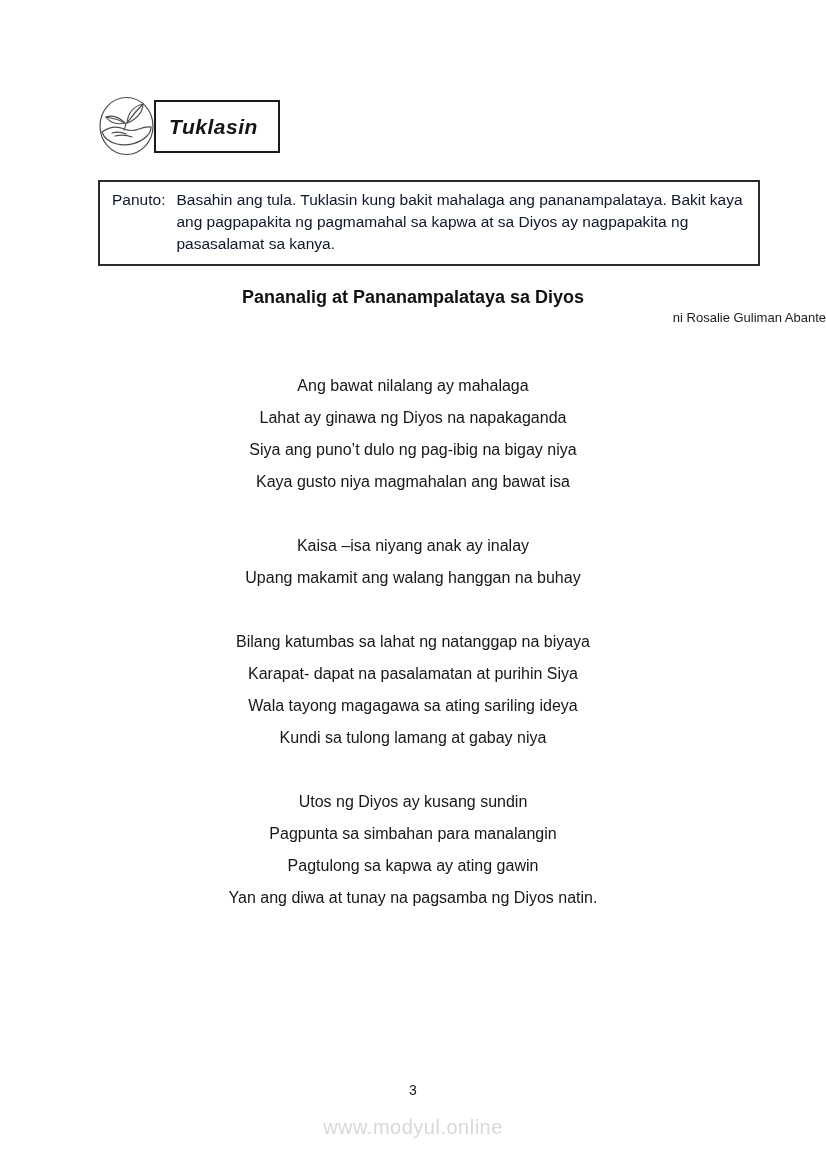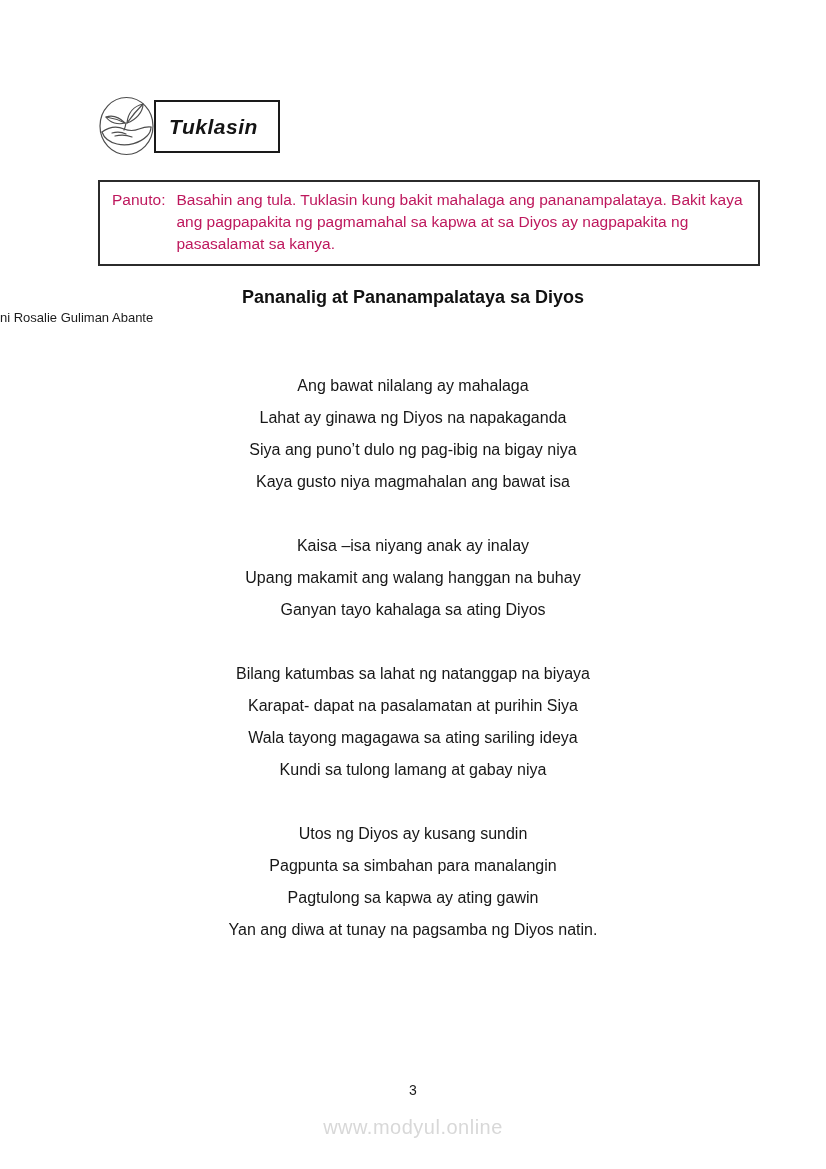--- a/index.html
+++ b/index.html
@@ -52,21 +52,21 @@
     left: 98px;
     top: 180px;
     width: 662px;
     box-sizing: border-box;
     border: 2px solid #2b2b2b;
     padding: 7px 10px 9px 12px;
     display: flex;
     align-items: flex-start;
     font-size: 15.5px;
     line-height: 22px;
-    color: #be185d;
+    color: #0f172a;
   }
   .panuto-label {
     flex: 0 0 auto;
     margin-right: 11px;
     white-space: nowrap;
   }
   .panuto-text {
     margin: 0;
     flex: 1 1 auto;
     max-width: 572px;
@@ -82,21 +82,21 @@
     text-align: center;
     font-size: 18px;
     font-weight: bold;
     color: #111111;
   }
   .poem-author {
     position: absolute;
     top: 310px;
     left: 0;
     right: 0;
-    text-align: left;
+    text-align: right;
     font-size: 13px;
     color: #1c1c1c;
   }
   .poem-body {
     position: absolute;
     top: 354px;
     left: 0;
     right: 0;
     text-align: center;
     font-size: 16px;
@@ -178,21 +178,20 @@
   <div class="poem-body">
     <div class="stanza">
       <p>Ang bawat nilalang ay mahalaga</p>
       <p>Lahat ay ginawa ng Diyos na napakaganda</p>
       <p>Siya ang puno’t dulo ng pag-ibig na bigay niya</p>
       <p>Kaya gusto niya magmahalan ang bawat isa</p>
     </div>
     <div class="stanza">
       <p>Kaisa –isa niyang anak ay inalay</p>
       <p>Upang makamit ang walang hanggan na buhay</p>
-      <p>Ganyan tayo kahalaga sa ating Diyos</p>
     </div>
     <div class="stanza">
       <p>Bilang katumbas sa lahat ng natanggap na biyaya</p>
       <p>Karapat- dapat na pasalamatan at purihin Siya</p>
       <p>Wala tayong magagawa sa ating sariling ideya</p>
       <p>Kundi sa tulong lamang at gabay niya</p>
     </div>
     <div class="stanza">
       <p>Utos ng Diyos ay kusang sundin</p>
       <p>Pagpunta sa simbahan para manalangin</p>

